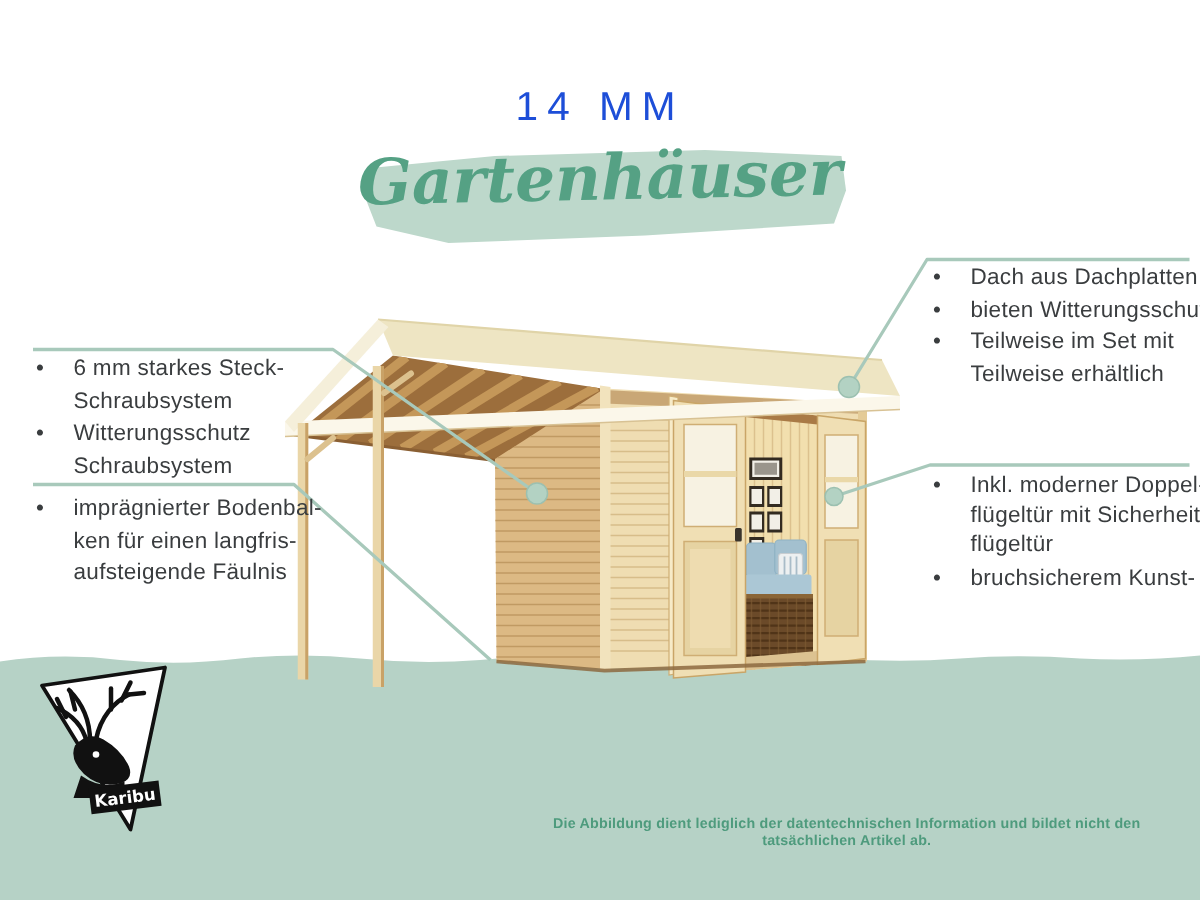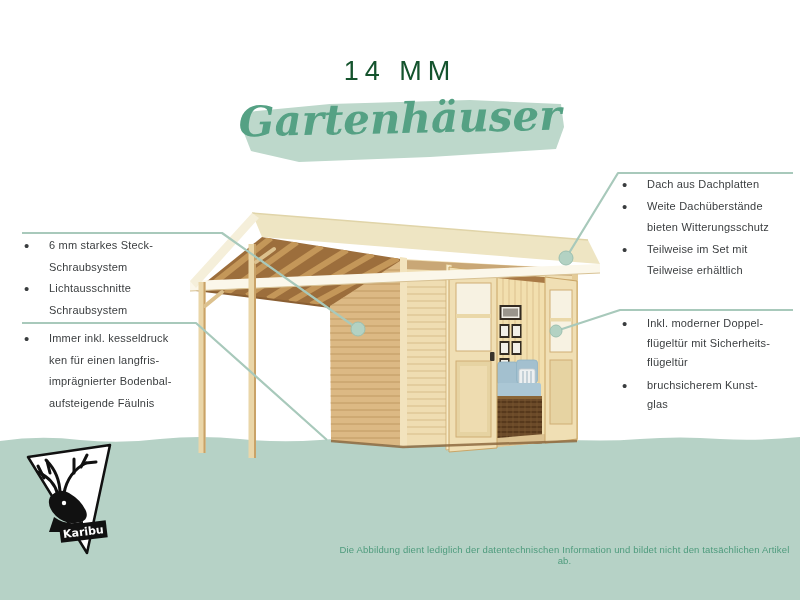--- a/index.html
+++ b/index.html
@@ -7,37 +7,37 @@
     --text:#3a3d3f; --disc:#4e9b7d;
   }
   html,body{margin:0;padding:0;background:#e8e8e8;}
   .stage{
     position:relative;width:800px;height:600px;background:#ffffff;overflow:hidden;
     font-family:"Liberation Sans",sans-serif;
   }
   svg.scene{position:absolute;left:0;top:0;}
   .title{
     position:absolute;top:56px;left:0;width:100%;text-align:center;
-    font-size:27px;letter-spacing:6px;color:#14532d;font-weight:400;
+    font-size:27px;letter-spacing:6px;color:#1d4ed8;font-weight:400;
   }
   .subtitle{
     position:absolute;top:94px;left:0;width:100%;text-align:center;
     font-family:"DejaVu Serif",serif;font-style:italic;font-weight:700;
     font-size:42px;color:var(--accent);transform:rotate(-1.2deg);
   }
   .fgroup{position:absolute;}
   .fitem{display:flex;align-items:flex-start;}
   .bdot{flex:0 0 25px;width:25px;font-size:15px;line-height:21.5px;color:var(--text);}
   .flines{min-width:0;}
-  .fline{font-size:11px;line-height:21.5px;color:var(--text);letter-spacing:.2px;white-space:nowrap;}
+  .fline{font-size:15px;line-height:21.5px;color:var(--text);letter-spacing:.2px;white-space:nowrap;}
   .tight .bdot,.tight .fline{line-height:19.5px;}
   .tight .fitem + .fitem{margin-top:3px;}
   .disclaimer{
     position:absolute;top:544px;right:8px;width:455px;text-align:center;
-    font-size:9.5px;font-weight:400;color:var(--disc);letter-spacing:.15px;
+    font-size:9.5px;font-weight:700;color:var(--disc);letter-spacing:.15px;
   }
 </style>
 </head>
 <body>
 
 <div class="stage">
 
   <svg class="scene" width="800" height="600" viewBox="0 0 800 600">
     <defs>
       <clipPath id="clipLeftWall">
@@ -277,49 +277,47 @@
     <div class="fitem">
       <span class="bdot">•</span>
       <div class="flines">
         <div class="fline">6 mm starkes Steck-</div>
         <div class="fline">Schraubsystem</div>
       </div>
     </div>
     <div class="fitem">
       <span class="bdot">•</span>
       <div class="flines">
-        <div class="fline">Lichtausschnitte</div>
+        <div class="fline">Witterungsschutz</div>
         <div class="fline">Schraubsystem</div>
       </div>
     </div>
   </div>
 
   <div class="fgroup" style="left:24px;top:328px;width:210px;">
     <div class="fitem">
       <span class="bdot">•</span>
       <div class="flines">
-        <div class="fline">Immer inkl. kesseldruck</div>
+        <div class="fline">imprägnierter Bodenbal-</div>
         <div class="fline">ken für einen langfris-</div>
-        <div class="fline">imprägnierter Bodenbal-</div>
         <div class="fline">aufsteigende Fäulnis</div>
       </div>
     </div>
   </div>
 
   <div class="fgroup" style="left:622px;top:174px;width:178px;">
     <div class="fitem">
       <span class="bdot">•</span>
       <div class="flines">
         <div class="fline">Dach aus Dachplatten</div>
       </div>
     </div>
     <div class="fitem">
       <span class="bdot">•</span>
       <div class="flines">
-        <div class="fline">Weite Dachüberstände</div>
         <div class="fline">bieten Witterungsschutz</div>
       </div>
     </div>
     <div class="fitem">
       <span class="bdot">•</span>
       <div class="flines">
         <div class="fline">Teilweise im Set mit</div>
         <div class="fline">Teilweise erhältlich</div>
       </div>
     </div>
@@ -331,19 +329,18 @@
       <div class="flines">
         <div class="fline">Inkl. moderner Doppel-</div>
         <div class="fline">flügeltür mit Sicherheits-</div>
         <div class="fline">flügeltür</div>
       </div>
     </div>
     <div class="fitem">
       <span class="bdot">•</span>
       <div class="flines">
         <div class="fline">bruchsicherem Kunst-</div>
-        <div class="fline">glas</div>
       </div>
     </div>
   </div>
 
   <div class="disclaimer">Die Abbildung dient lediglich der datentechnischen Information und bildet nicht den tatsächlichen Artikel ab.</div>
 </div>
 
 </body></html>

